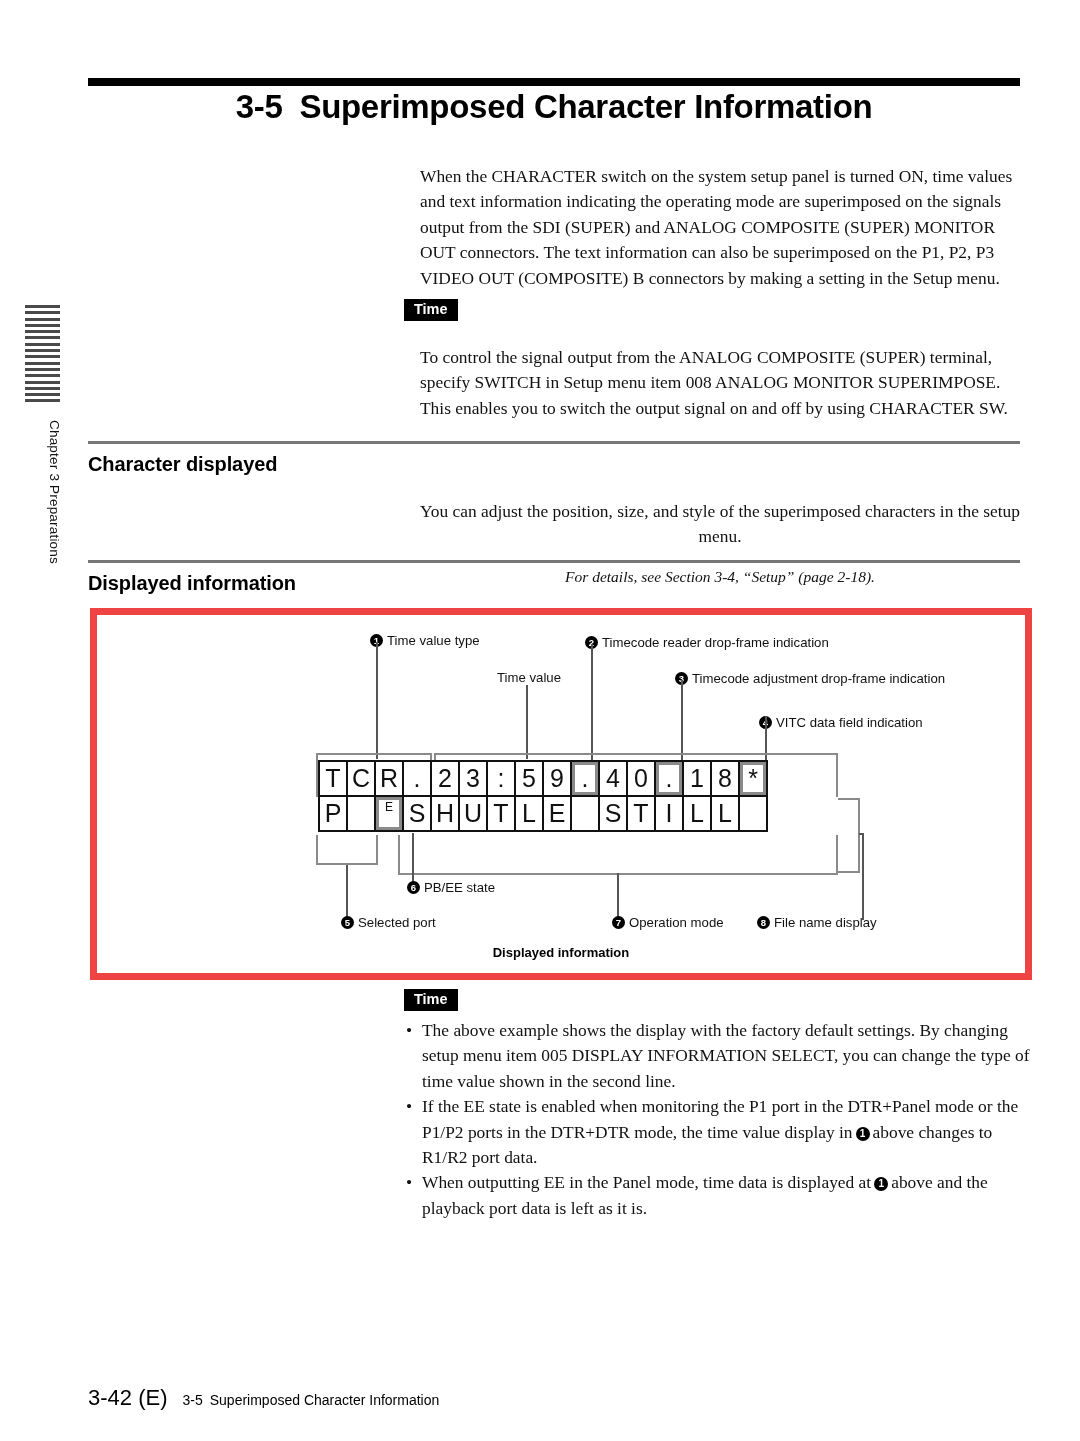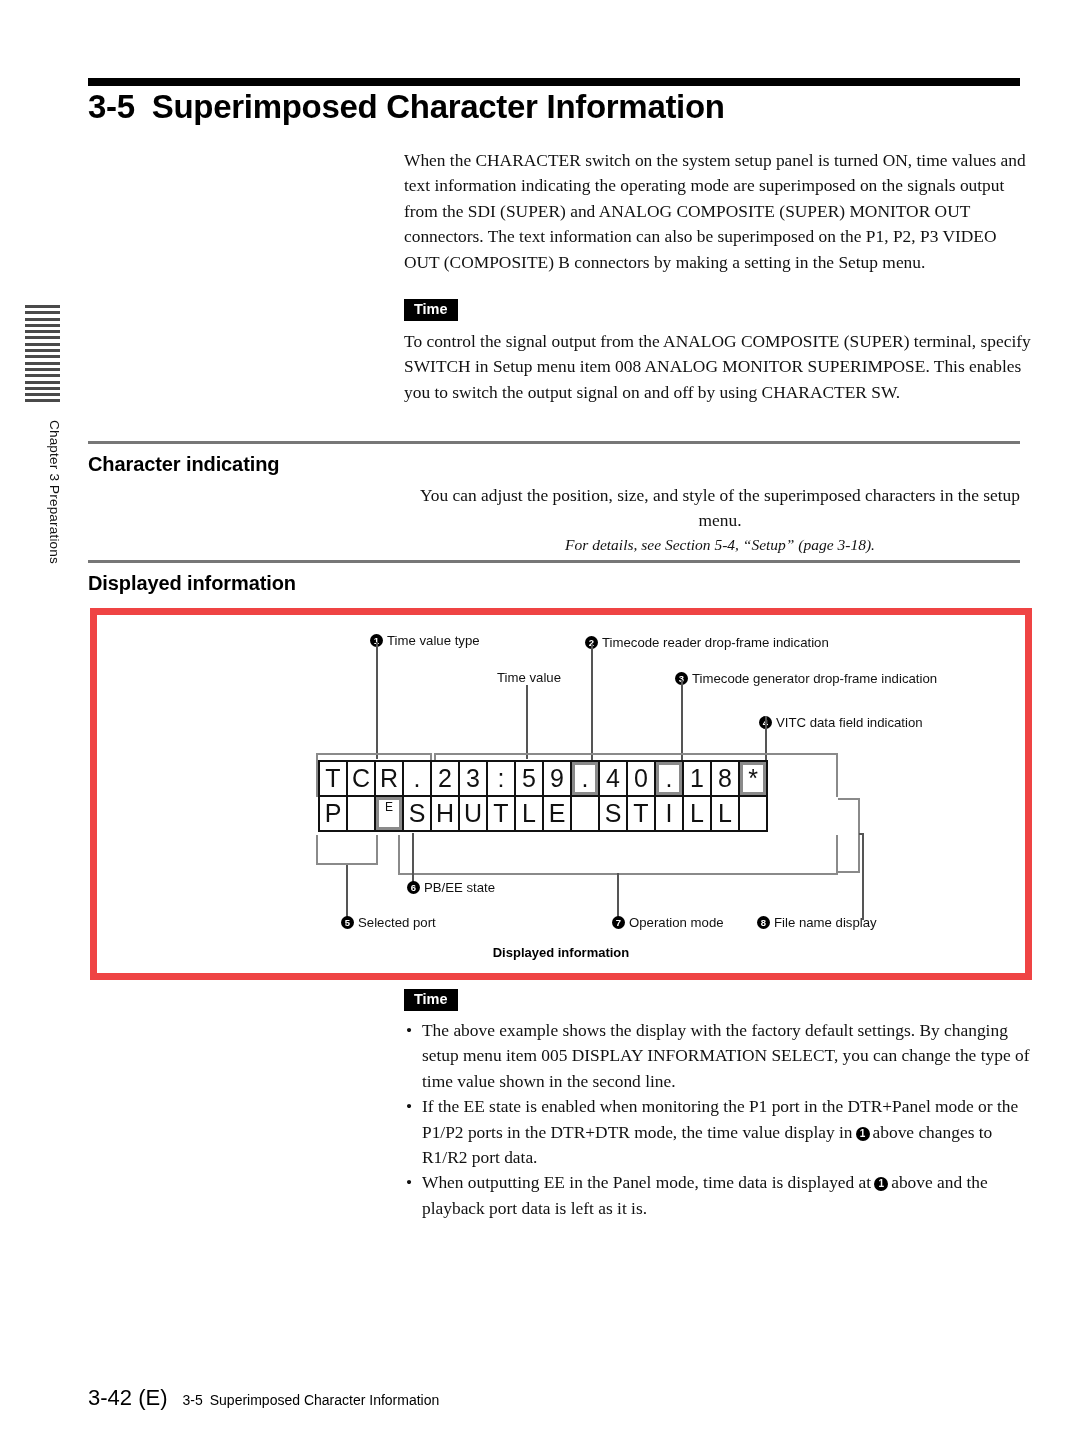--- a/index.html
+++ b/index.html
@@ -17,28 +17,28 @@
     font-family:"Liberation Sans", sans-serif;font-size:13.5px;font-weight:400;
     color:#111;letter-spacing:.2px;white-space:nowrap;
     writing-mode:vertical-rl;text-orientation:mixed;
   }
 
   
   .rule-top{position:absolute;left:88px;top:78px;width:932px;height:8px;background:#000;}
   .h1{
     position:absolute;left:88px;top:88px;width:932px;
     font-family:"Liberation Sans", sans-serif;font-weight:bold;font-size:33px;
-    letter-spacing:-0.3px;color:#000;
+    letter-spacing:-0.3px;color:#000;text-align:center;
   }
   .h1 .num{margin-right:17px;}
 
   
   .col{position:absolute;left:404px;width:632px;}
   .body-text{font-family:"Liberation Serif", serif;font-size:17.4px;line-height:25.4px;color:#111;}
-  .body-text p{margin:0;}
+  .body-text p{margin:16px;}
 
   .badge{
     display:inline-block;background:#000;color:#fff;
     font-family:"Liberation Sans", sans-serif;font-weight:bold;font-size:14.5px;
     padding:3px 10px 4px 10px;line-height:1;
   }
 
   
   .sec{position:absolute;left:88px;width:932px;}
   .sec-rule{width:932px;height:3px;background:#777;}
@@ -145,45 +145,45 @@
 
   <div class="col" style="top:299px;">
     <span class="badge">Time</span>
   </div>
   <div class="col body-text" style="top:329px;">
     <p>To control the signal output from the ANALOG COMPOSITE (SUPER) terminal, specify SWITCH in Setup menu item 008 ANALOG MONITOR SUPERIMPOSE. This enables you to switch the output signal on and off by using CHARACTER SW.</p>
   </div>
 
   <div class="sec" style="top:441px;">
     <div class="sec-rule"></div>
-    <div class="sec-title">Character indicating</div>
+    <div class="sec-title">Character displayed</div>
   </div>
   <div class="col body-text" style="top:483px;text-align:center;">
     <p>You can adjust the position, size, and style of the superimposed characters in the setup menu.</p>
-    <p class="italic-ref">For details, see Section 5-4, “Setup” (page 3-18).</p>
+    <p class="italic-ref">For details, see Section 3-4, “Setup” (page 2-18).</p>
   </div>
 
   <div class="sec" style="top:560px;">
     <div class="sec-rule"></div>
     <div class="sec-title">Displayed information</div>
   </div>
 
   <div class="figbox">
 
     <div class="fig-label" style="left:273px;top:18px;">
       <span class="cnum">1</span><span>Time value type</span>
     </div>
     <div class="fig-label" style="left:488px;top:20px;">
       <span class="cnum">2</span><span>Timecode reader drop-frame indication</span>
     </div>
     <div class="fig-label" style="left:400px;top:55px;">
       <span>Time value</span>
     </div>
     <div class="fig-label" style="left:578px;top:56px;">
-      <span class="cnum">3</span><span>Timecode generator drop-frame indication</span>
+      <span class="cnum">3</span><span>Timecode adjustment drop-frame indication</span>
     </div>
     <div class="fig-label" style="left:662px;top:100px;">
       <span class="cnum">4</span><span>VITC data field indication</span>
     </div>
 
     <div class="vline" style="left:279px;top:27px;height:117px;"></div>
     <div class="vline" style="left:429px;top:70px;height:74px;"></div>
     <div class="vline" style="left:494px;top:29px;height:136px;"></div>
     <div class="vline" style="left:584px;top:65px;height:100px;"></div>
     <div class="vline" style="left:668px;top:101px;height:64px;"></div>

